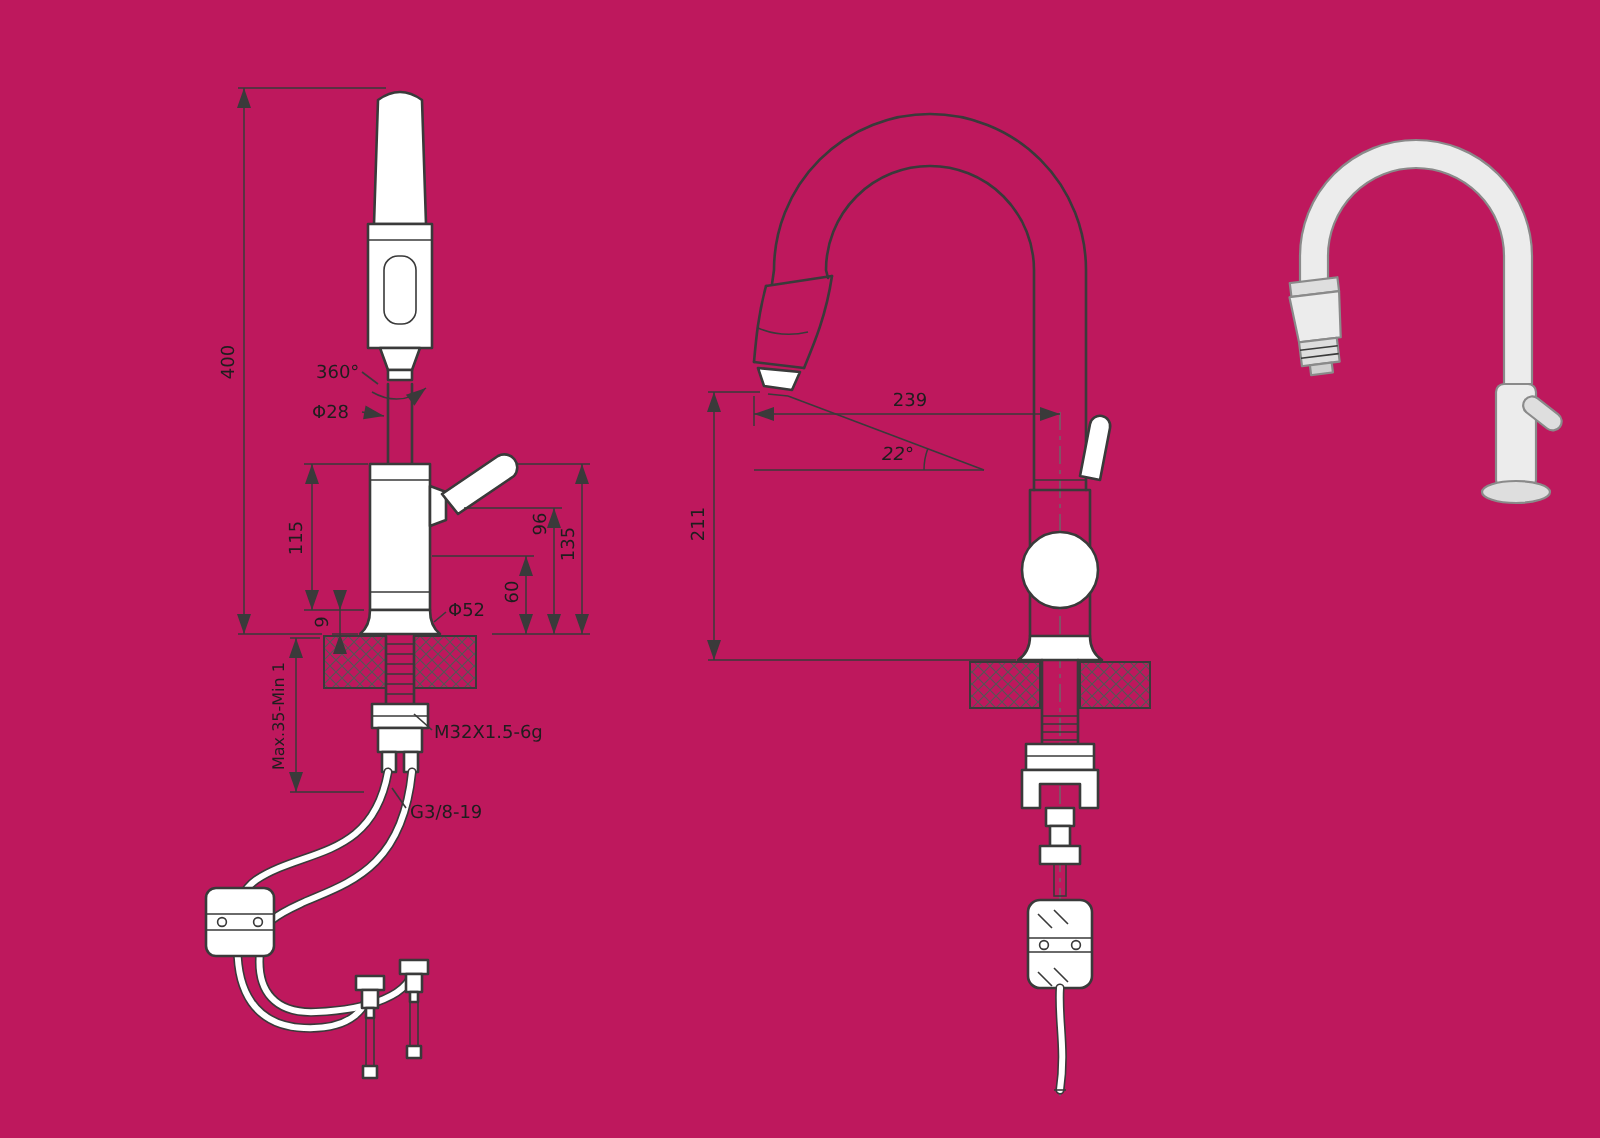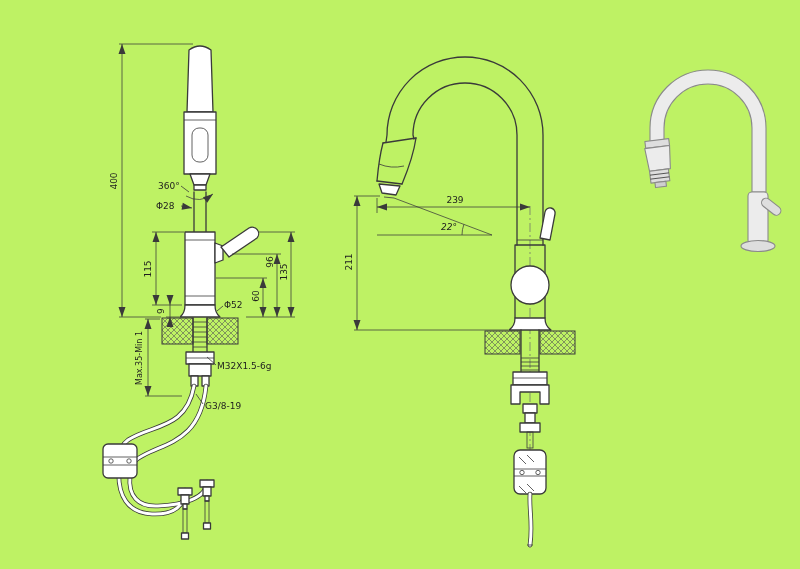--- a/index.html
+++ b/index.html
@@ -1,16 +1,16 @@
 <!DOCTYPE html>
 <html><head>
 <meta charset="utf-8">
 <style>
   html,body{margin:0;padding:0;background:#ffffff;}
-  .sheet{position:relative;width:800px;height:569px;background:#bef264;overflow:hidden;}
+  .sheet{position:relative;width:800px;height:569px;background:#be185d;overflow:hidden;}
   svg{display:block;}
   .obj{fill:none;stroke:#3a3a3a;stroke-width:1.3;stroke-linecap:round;stroke-linejoin:round;}
   .objf{fill:#ffffff;stroke:#3a3a3a;stroke-width:1.3;stroke-linejoin:round;}
   .thin{fill:none;stroke:#3a3a3a;stroke-width:0.8;}
   .dim{fill:none;stroke:#3a3a3a;stroke-width:0.75;}
   .center{fill:none;stroke:#6a6a6a;stroke-width:0.7;stroke-dasharray:9 3 2 3;}
   .hoseO{fill:none;stroke:#3a3a3a;stroke-width:4.6;stroke-linecap:round;}
   .hoseI{fill:none;stroke:#ffffff;stroke-width:3;stroke-linecap:round;}
   text{font-family:"DejaVu Sans", sans-serif;font-size:9px;fill:#1e1e1e;}
   .small{font-size:8px;}

